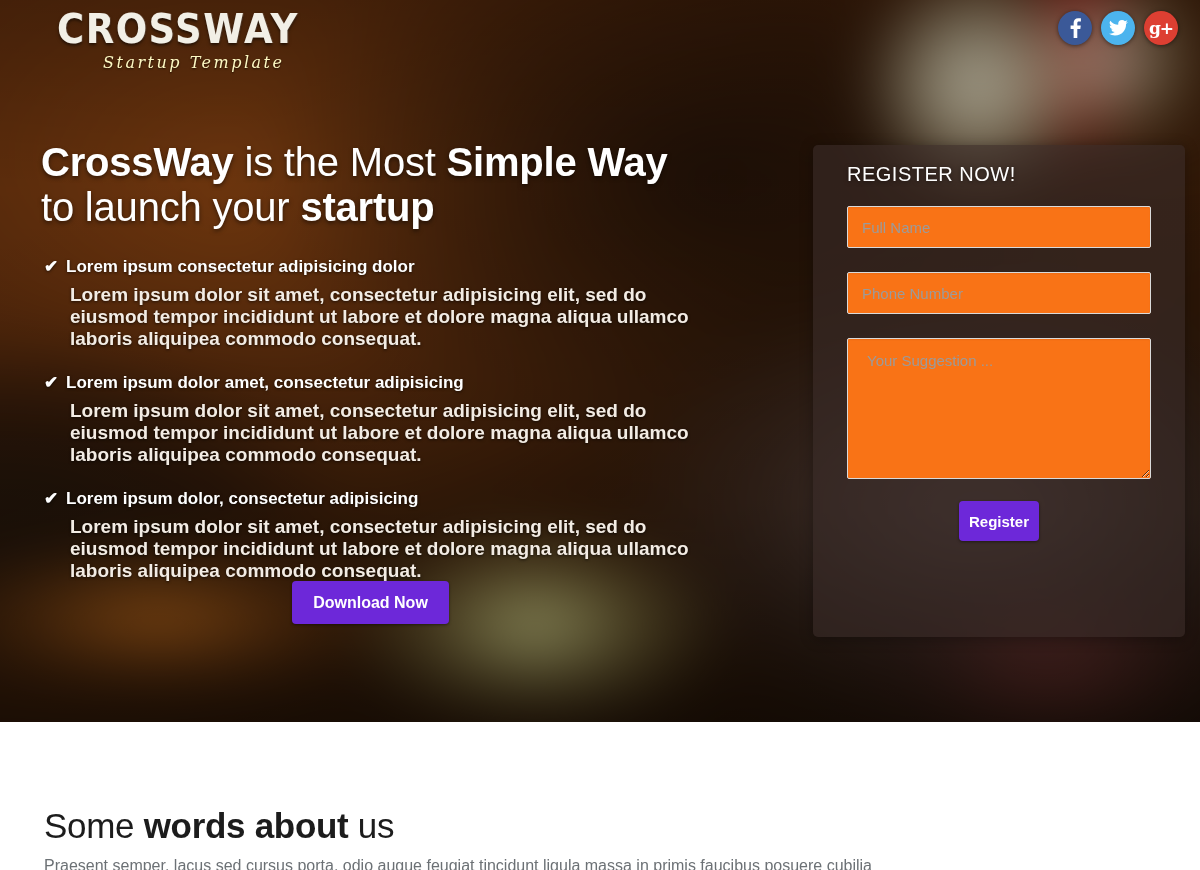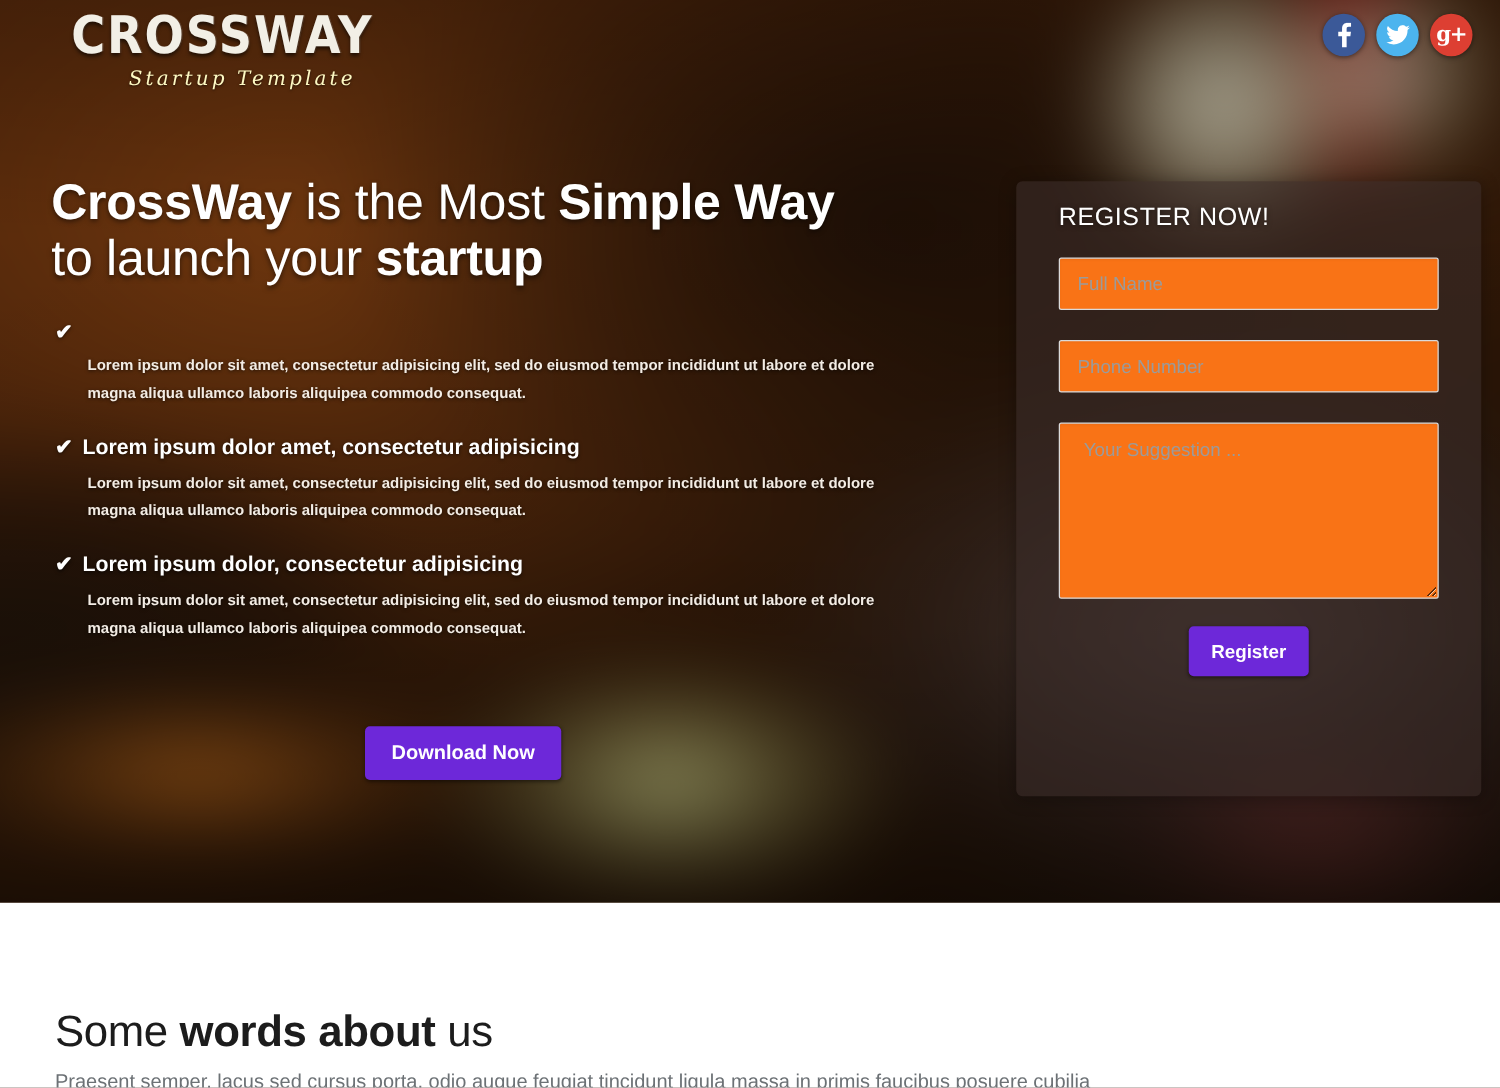--- a/index.html
+++ b/index.html
@@ -147,21 +147,21 @@
     width: 22px;
     flex: 0 0 22px;
     font-size: 17px;
     line-height: 1;
     color: #ffffff;
   }
   .feature-body {
     margin-left: 26px;
     margin-top: 7px;
     color: #f3ece4;
-    font-size: 12px;
+    font-size: 19px;
     line-height: 22px;
     font-weight: bold;
     max-width: 640px;
     text-shadow: 0 1px 3px rgba(0,0,0,0.65);
   }
 
   
   .btn-blue {
     background: #6d28d9;
     border: none;
@@ -221,21 +221,21 @@
     height: 141px;
     padding: 12px 19px;
     margin-bottom: 22px;
     resize: vertical;
     line-height: 20px;
   }
   .field-area::placeholder { color: #9b9b9b; }
   .register-btn {
     display: block;
     margin: 15px auto;
-    width: 96px;
+    width: 80px;
     height: 40px;
     font-size: 15px;
   }
 
   
   .about {
     position: relative;
     width: 1200px;
     height: 108px;
     background: #fff;
@@ -291,20 +291,21 @@
     <h1 class="headline">
       <b>CrossWay</b><span> is the Most </span><b>Simple Way</b><br>
       <span>to launch your </span><b>startup</b>
     </h1>
 
     <div class="features">
 
       <div class="feature">
         <div class="feature-head">
           <span class="check-icon">✔</span>
+          <span>Lorem ipsum consectetur adipisicing dolor</span>
         </div>
         <p class="feature-body">Lorem ipsum dolor sit amet, consectetur adipisicing elit, sed do eiusmod tempor incididunt ut labore et dolore magna aliqua ullamco laboris aliquipea commodo consequat.</p>
       </div>
 
       <div class="feature">
         <div class="feature-head">
           <span class="check-icon">✔</span>
           <span>Lorem ipsum dolor amet, consectetur adipisicing</span>
         </div>
         <p class="feature-body">Lorem ipsum dolor sit amet, consectetur adipisicing elit, sed do eiusmod tempor incididunt ut labore et dolore magna aliqua ullamco laboris aliquipea commodo consequat.</p>

